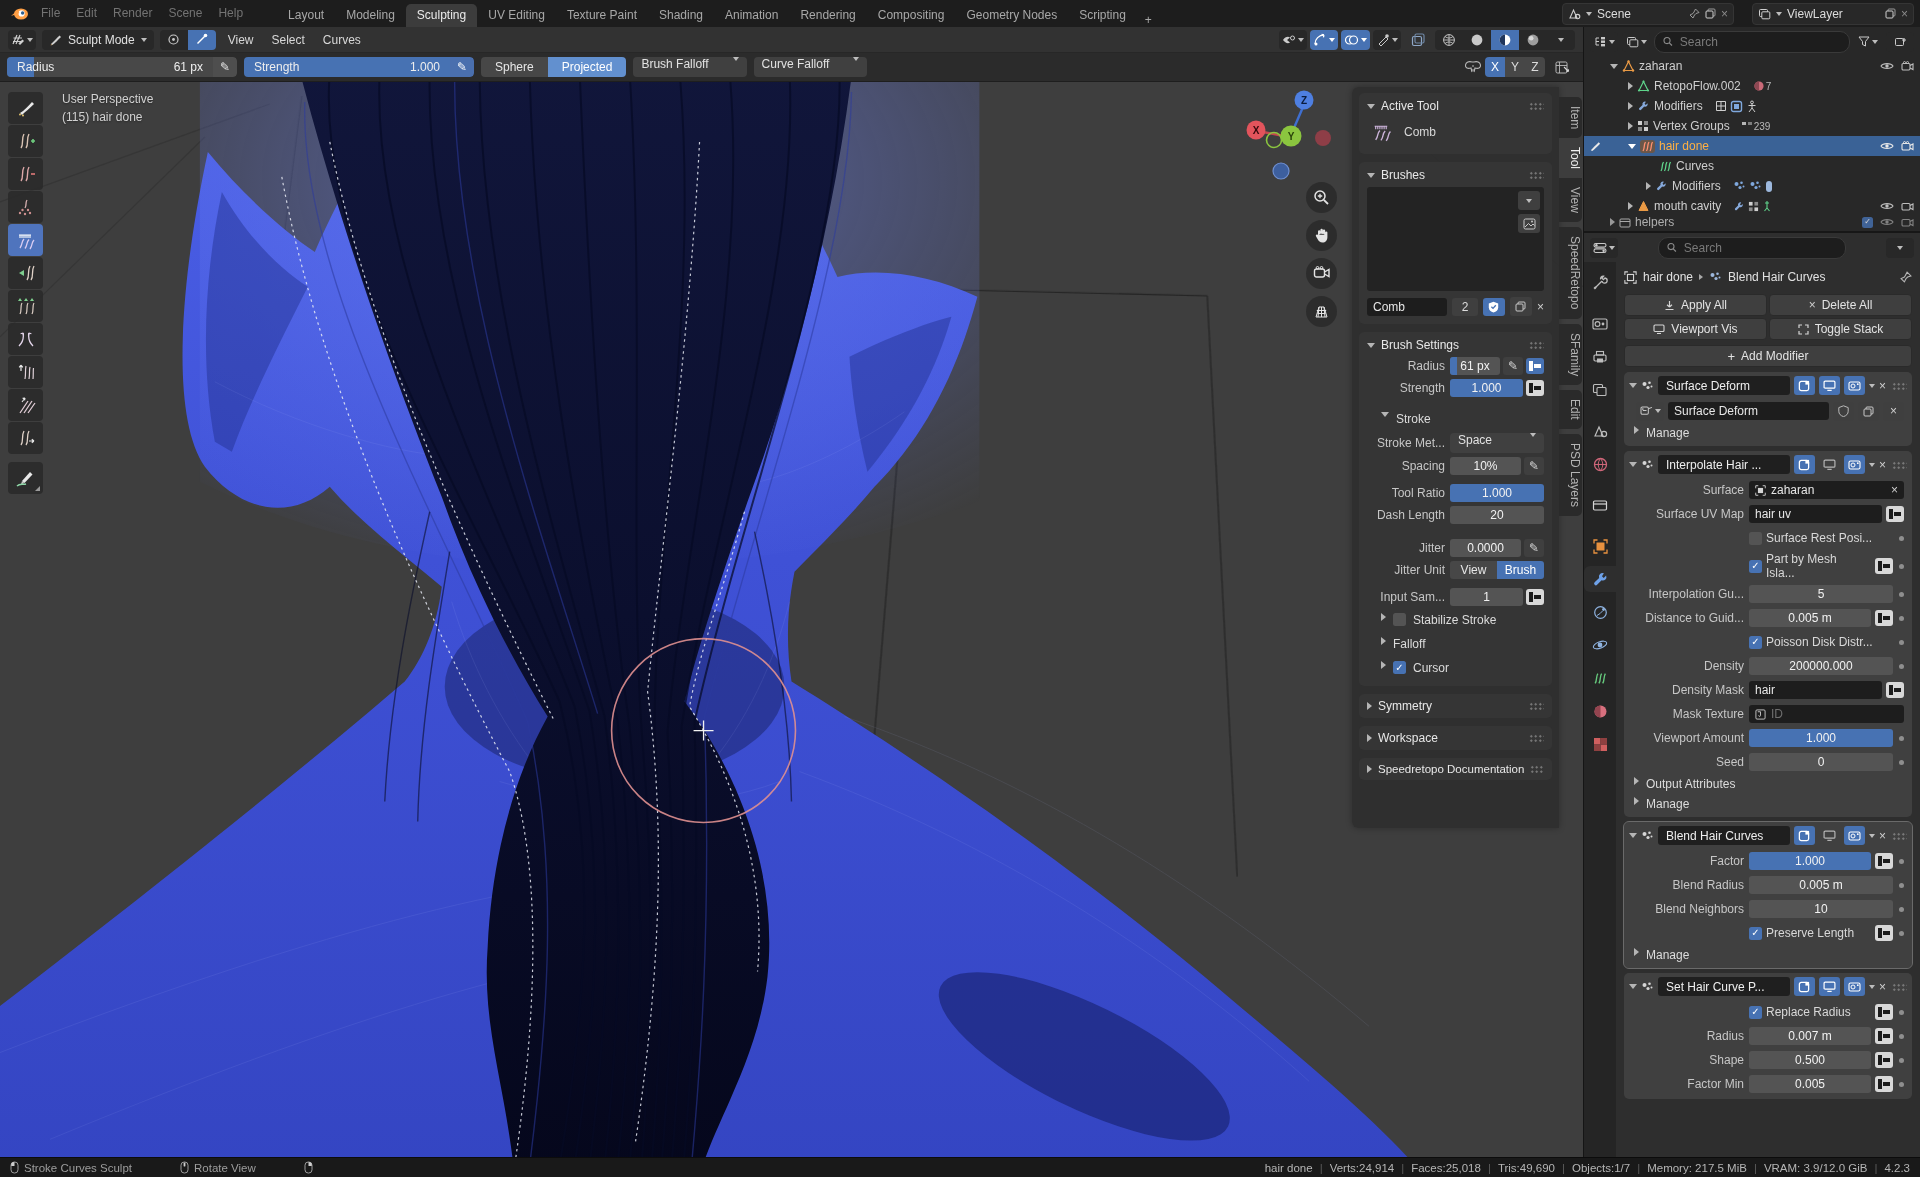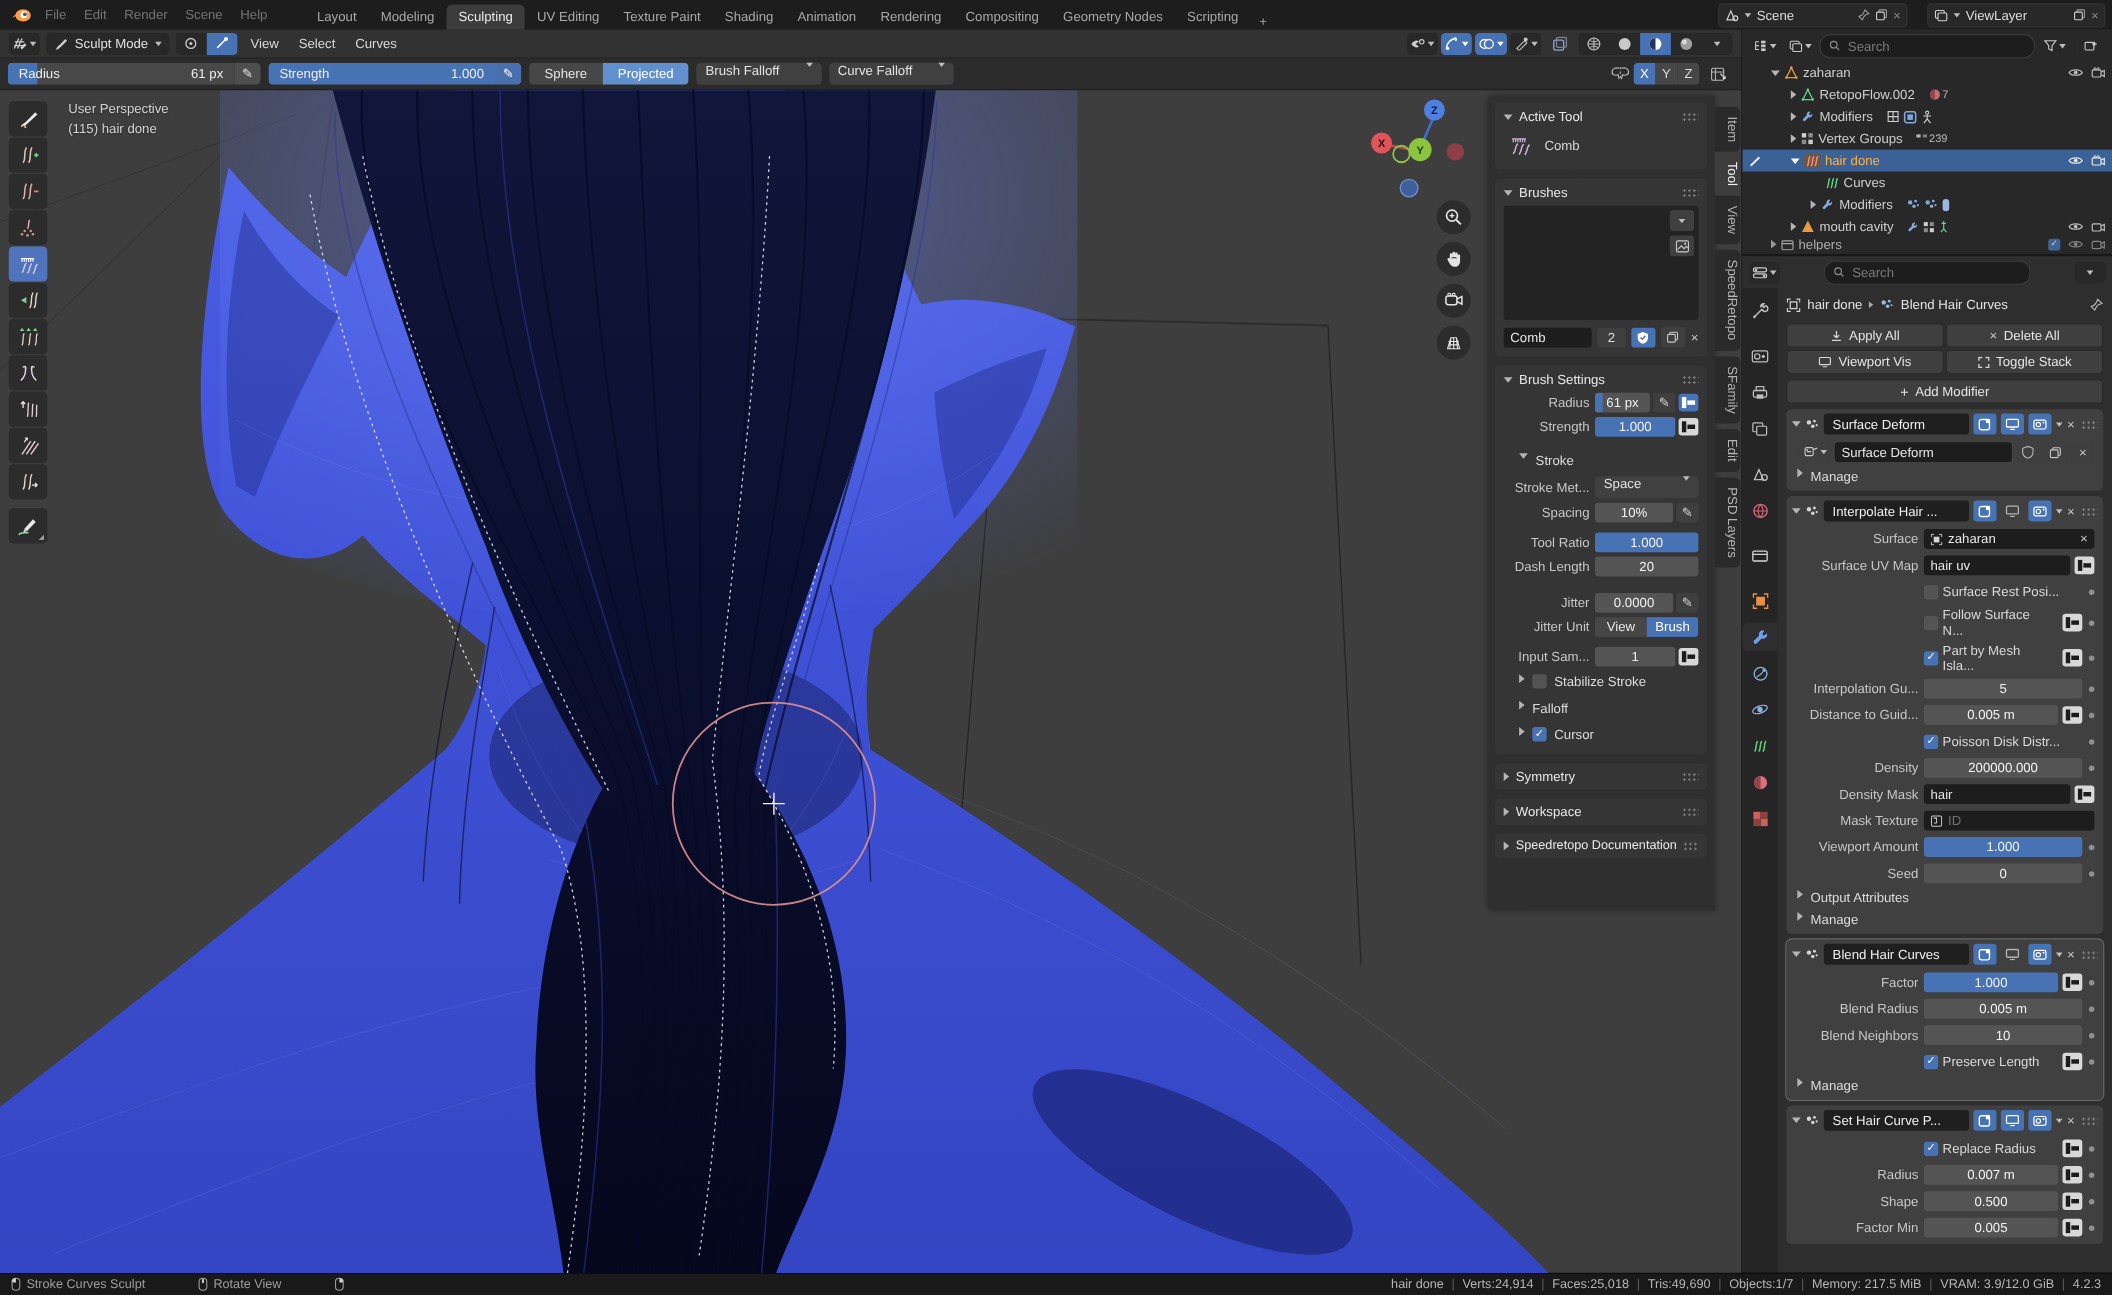--- a/index.html
+++ b/index.html
@@ -1335,30 +1335,20 @@
                 <div class="pval">
                     <span class="cb"></span>
                     <span>Surface Rest Posi...</span>
                     <span style="flex:1"></span>
                     <span class="adot"></span>
                   </div>
               </div>
               <div class="prow">
                 <div class="plab"></div>
                 <div class="pval">
-                    <span class="cb"></span>
-                    <span>Follow Surface N...</span>
-                    <span style="flex:1"></span>
-                    <span class="kicon"></span>
-                    <span class="adot"></span>
-                  </div>
-              </div>
-              <div class="prow">
-                <div class="plab"></div>
-                <div class="pval">
                     <span class="cb on">✓</span>
                     <span>Part by Mesh Isla...</span>
                     <span style="flex:1"></span>
                     <span class="kicon"></span>
                     <span class="adot"></span>
                   </div>
               </div>
               <div class="prow">
                 <div class="plab">Interpolation Gu...</div>
                 <div class="pval">

